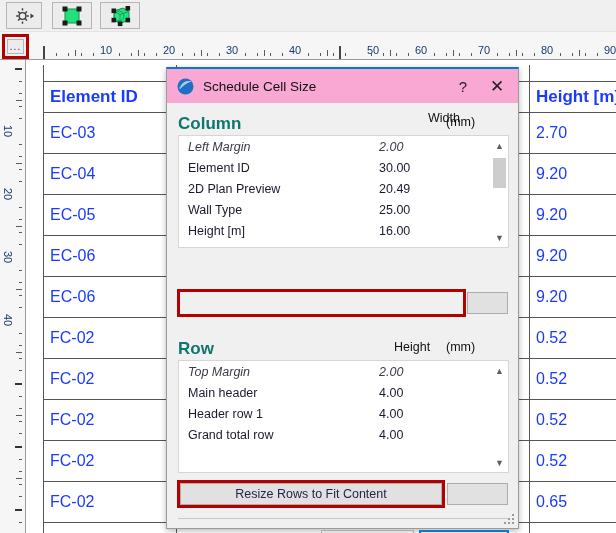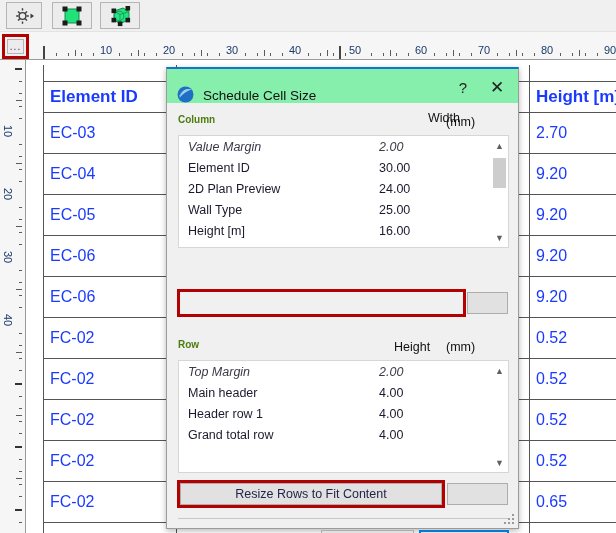--- a/index.html
+++ b/index.html
@@ -132,22 +132,22 @@
     width: 353px; height: 462px;
     background: #f0f0f0;
     border: 1px solid #9b9b9b;
     border-top: 2px solid #0b78d0;
     box-sizing: border-box;
     box-shadow: 0 2px 6px rgba(0,0,0,0.28);
   }
   .dlg-title {
     position: relative;
     height: 34px;
-    background: #86efac;
-    display: flex; align-items: flex-end;
+    background: #f9a8d4;
+    display: flex; align-items: center;
   }
   .dlg-icon {
     width: 17px; height: 17px; margin-left: 10px; margin-right: 9px;
     flex: 0 0 auto;
   }
   .dlg-title-text {
     font-size: 13.5px; color: #111;
     flex: 1 1 auto;
   }
   .dlg-help, .dlg-close {
@@ -158,21 +158,21 @@
   }
   .dlg-close { font-size: 17px; font-weight: 300; margin-right: 4px; }
 
   .dlg-body {
     position: absolute; left: 0; top: 34px; right: 0; bottom: 0;
     background: #f0f0f0;
   }
 
   .sec-head {
     position: absolute;
-    font-size: 10px; color: #4d7c0f; font-weight: bold;
+    font-size: 17px; color: #0f766e; font-weight: bold;
   }
   .sec-unit {
     position: absolute;
     font-size: 12.5px; color: #111;
     font-weight: normal;
   }
 
   .listbox {
     position: absolute;
     background: #ffffff;
@@ -303,21 +303,21 @@
       <div class="rh-tick minor" style="left: 257.2px;"></div>
       <div class="rh-tick mid" style="left: 263.5px;"></div>
       <div class="rh-tick minor" style="left: 269.8px;"></div>
       <div class="rh-tick minor" style="left: 282.4px;"></div>
       <div class="rh-label" style="left: 295px;">40</div>
       <div class="rh-tick minor" style="left: 307.6px;"></div>
       <div class="rh-tick minor" style="left: 320.2px;"></div>
       <div class="rh-tick mid" style="left: 326.5px;"></div>
       <div class="rh-tick minor" style="left: 332.8px;"></div>
       <div class="rh-tick minor" style="left: 345.4px;"></div>
-      <div class="rh-label" style="left: 340px; padding-left: 30px;">50</div>
+      <div class="rh-label" style="left: 358px; padding-left: 30px;">50</div>
       <div class="rh-tick minor" style="left: 370.6px;"></div>
       <div class="rh-tick minor" style="left: 383.2px;"></div>
       <div class="rh-tick mid" style="left: 389.5px;"></div>
       <div class="rh-tick minor" style="left: 395.8px;"></div>
       <div class="rh-tick minor" style="left: 408.4px;"></div>
       <div class="rh-label" style="left: 421px;">60</div>
       <div class="rh-tick minor" style="left: 433.6px;"></div>
       <div class="rh-tick minor" style="left: 446.2px;"></div>
       <div class="rh-tick mid" style="left: 452.5px;"></div>
       <div class="rh-tick minor" style="left: 458.8px;"></div>
@@ -477,30 +477,30 @@
 
     <div class="dlg-body">
 
       <div class="sec-head" style="left:11px; top:11px;">Column</div>
       <div class="sec-unit" style="left:230px; top:8px;margin-left:31px;">Width</div>
       <div class="sec-unit" style="left:279px; top:12px;">(mm)</div>
 
       <div class="listbox" style="left:11px; top:32px; width:331px; height:113px;">
         <div class="lb-rows" id="col-rows">
             <div class="lb-row muted">
-              <span class="lb-name">Value Margin</span>
+              <span class="lb-name">Left Margin</span>
               <span class="lb-val">2.00</span>
             </div>
             <div class="lb-row">
               <span class="lb-name">Element ID</span>
               <span class="lb-val">30.00</span>
             </div>
             <div class="lb-row">
               <span class="lb-name">2D Plan Preview</span>
-              <span class="lb-val">24.00</span>
+              <span class="lb-val">20.49</span>
             </div>
             <div class="lb-row">
               <span class="lb-name">Wall Type</span>
               <span class="lb-val">25.00</span>
             </div>
             <div class="lb-row">
               <span class="lb-name">Height [m]</span>
               <span class="lb-val">16.00</span>
             </div>
             <div class="lb-row">

